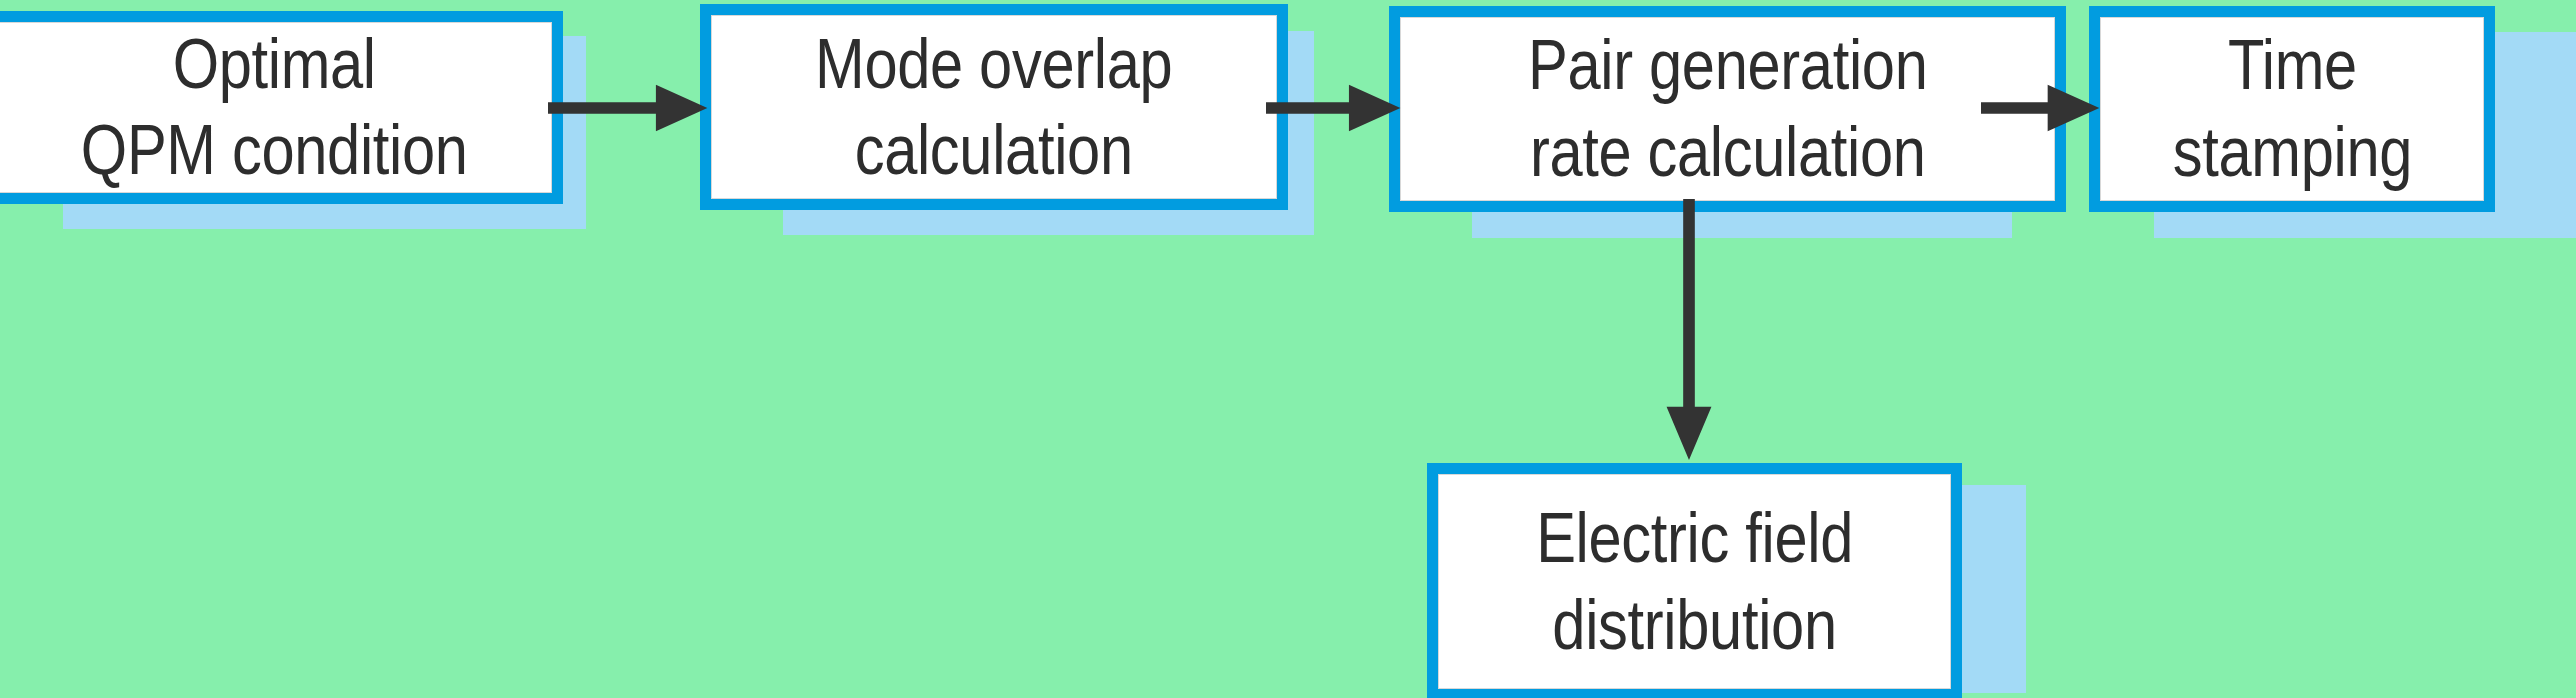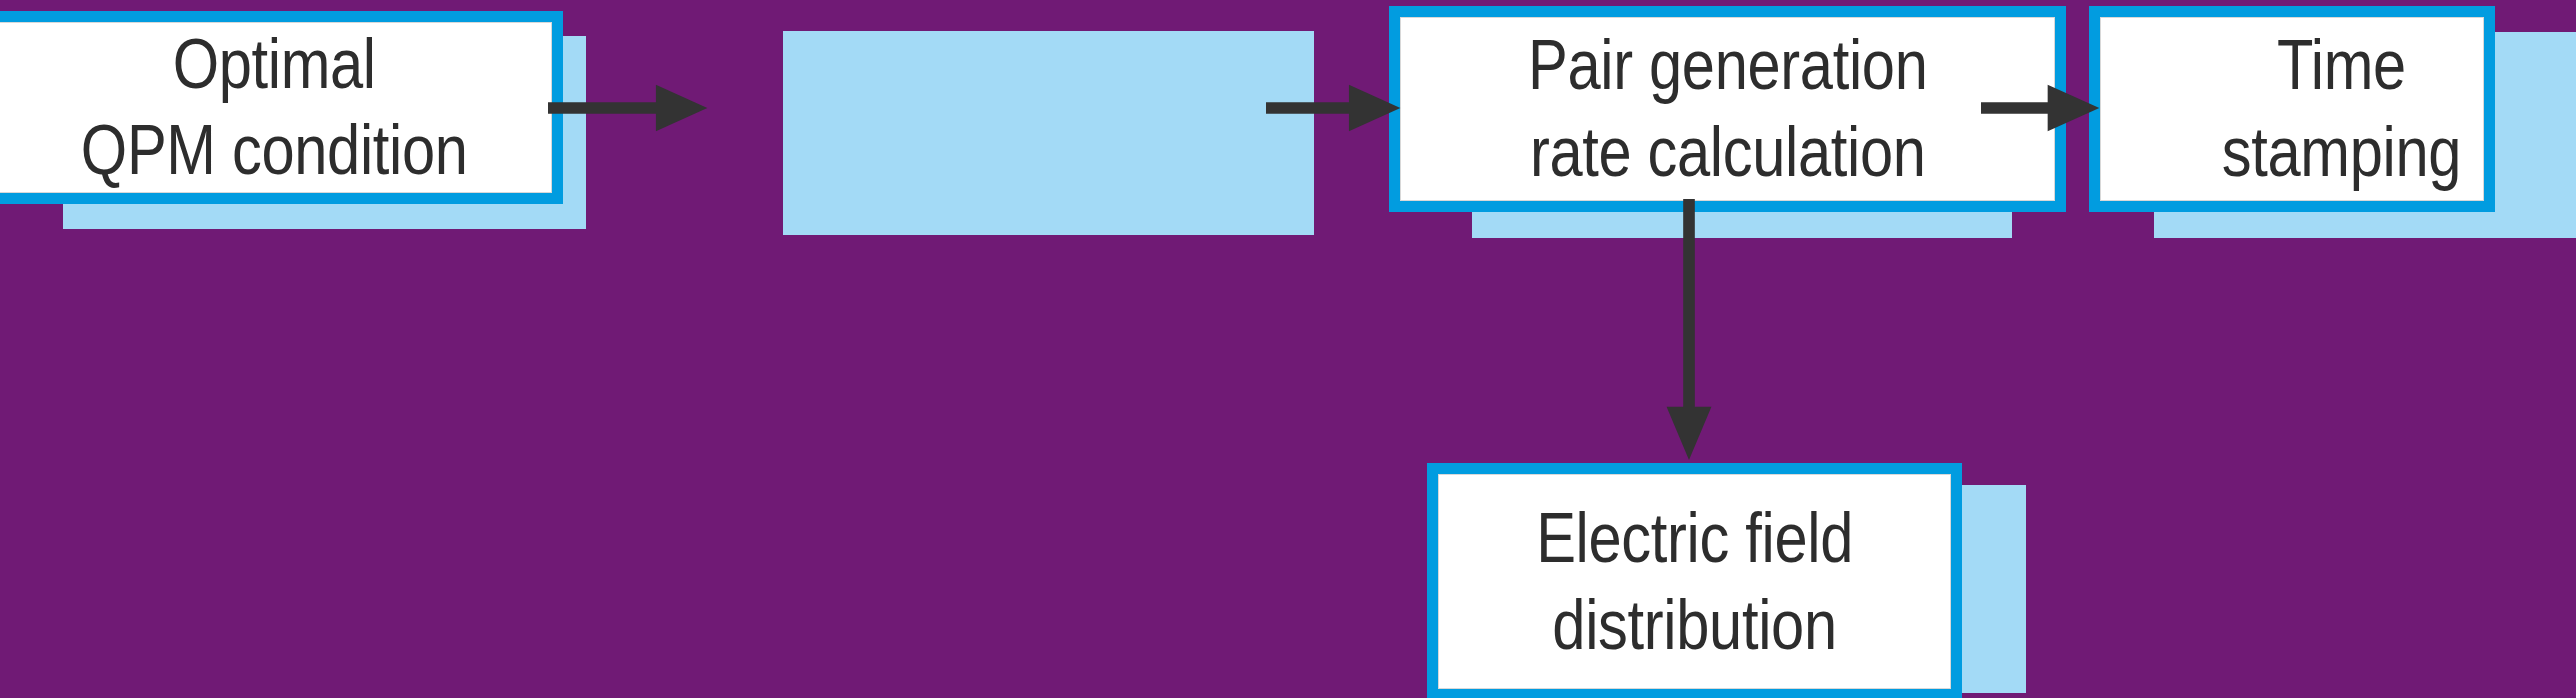--- a/index.html
+++ b/index.html
@@ -10,21 +10,21 @@
     background: #ffffff;
   }
   body {
     font-family: "Liberation Sans", "DejaVu Sans", sans-serif;
   }
 
   #canvas {
     position: relative;
     width: 2576px;
     height: 698px;
-    background: #701a75;
+    background: #86efac;
     overflow: hidden;
   }
 
   
   .node {
     position: absolute;
   }
   .node-shadow {
     position: absolute;
     background: #a3daf6;
@@ -75,34 +75,39 @@
     <div class="node-shadow" style="left:76px; top:25px; width:523px; height:193px;"></div>
     <div class="node-box" style="left:0px; top:0px; width:576px; height:193px;">
       <div class="node-inner"></div>
       <div class="node-label">Optimal
 QPM condition</div>
     </div>
   </div>
 
   <div class="node" style="left:700px; top:4.2px; width:614px; height:231px;">
     <div class="node-shadow" style="left:83px; top:26.6px; width:531px; height:204px;"></div>
+    <div class="node-box" style="left:0px; top:0px; width:588px; height:206px;">
+      <div class="node-inner"></div>
+      <div class="node-label">Mode overlap
+calculation</div>
+    </div>
   </div>
 
   <div class="node" style="left:1389px; top:5.8px; width:623px; height:232px;">
     <div class="node-shadow" style="left:83px; top:26.6px; width:540px; height:206px;"></div>
     <div class="node-box" style="left:0px; top:0px; width:677px; height:206px;">
       <div class="node-inner"></div>
       <div class="node-label">Pair generation
 rate calculation</div>
     </div>
   </div>
 
   <div class="node" style="left:2089px; top:5.8px; width:498px; height:232px;">
     <div class="node-shadow" style="left:65px; top:26.6px; width:440px; height:206px;"></div>
-    <div class="node-box" style="left:0px; top:0px; width:406px; height:206px;justify-content:flex-end;">
+    <div class="node-box" style="left:0px; top:0px; width:406px; height:206px;">
       <div class="node-inner"></div>
       <div class="node-label">Time
 stamping</div>
     </div>
   </div>
 
   <div class="node" style="left:1427px; top:457px; width:598px; height:249px;">
     <div class="node-shadow" style="left:76px; top:28px; width:523px; height:208px;"></div>
     <div class="node-box" style="left:0px; top:0px; width:535px; height:237px;margin-top:6px;">
       <div class="node-inner"></div>

